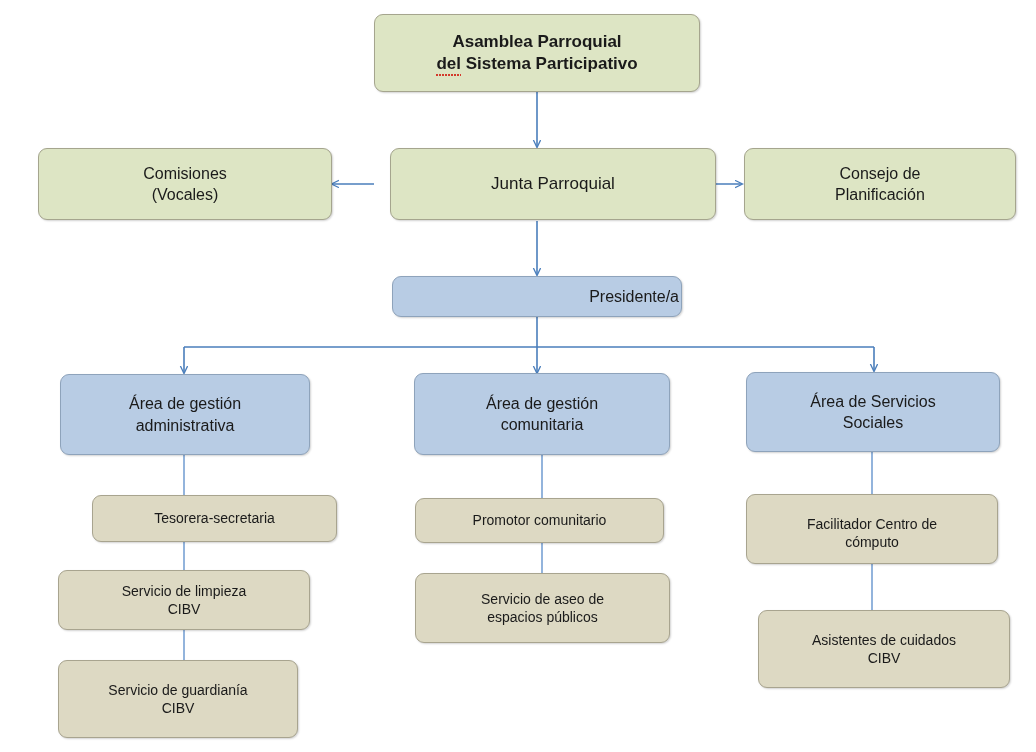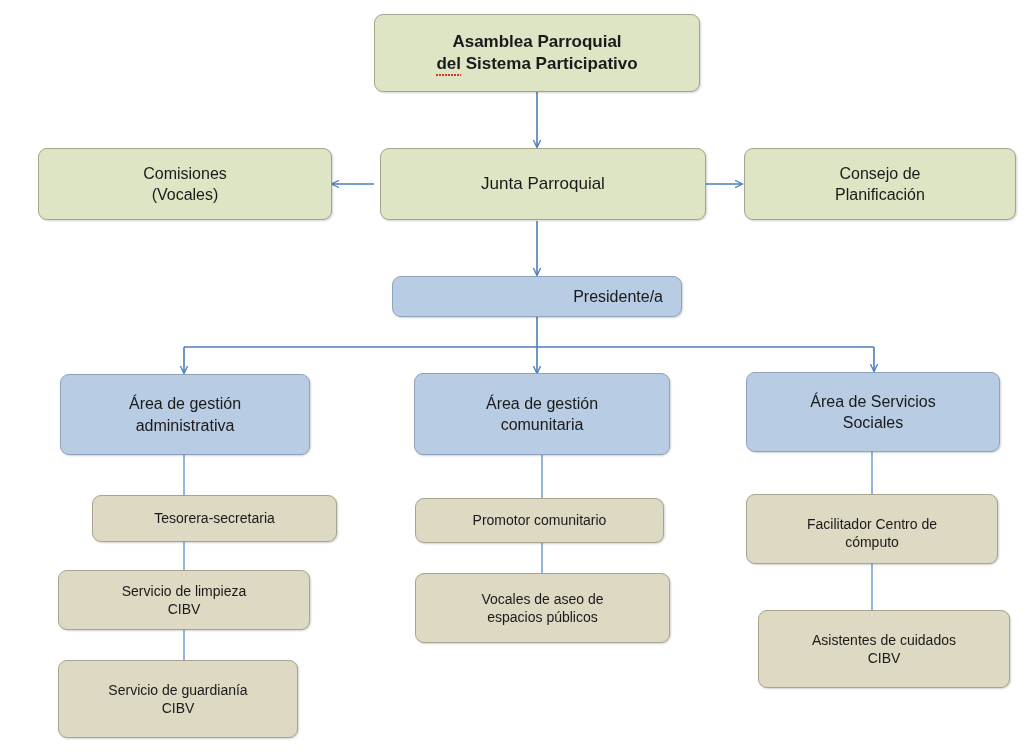--- a/index.html
+++ b/index.html
@@ -31,21 +31,21 @@
     border:1px solid #9c9c93;
     color:#1a1a1a;
     line-height:1.32;
     overflow:hidden;
     box-shadow:1px 1px 2px rgba(0,0,0,0.18);
     z-index:2;
   }
   .node .lbl{
     display:block;
     width:100%;
-    padding:0 18px;
+    padding:0 2px;
     box-sizing:border-box;
     white-space:pre-line;
   }
   .green{ background:#dde5c4; border-color:#a5a58e; }
   .blue { background:#b8cce4; border-color:#8ea3bb; }
   .tan  { background:#ddd9c3; border-color:#a8a48f; }
 
   .fs17{ font-size:17px; }
   .fs16{ font-size:16px; }
   .fs14{ font-size:14px; }
@@ -114,21 +114,21 @@
 
   <div class="node green fs17 bold" style="left:374px; top:14px; width:326px; height:78px;">
     <span class="lbl"><span>Asamblea  Parroquial</span><br><span class="sp">del</span><span> Sistema Participativo</span></span>
   </div>
 
   <div class="node green fs16" style="left:38px; top:148px; width:294px; height:72px;">
     <span class="lbl">Comisiones
 (Vocales)</span>
   </div>
 
-  <div class="node green fs17" style="left:380px; top:148px; width:326px; height:72px;">
+  <div class="node green fs17" style="left:390px; top:148px; width:326px; height:72px;">
     <span class="lbl">Junta Parroquial</span>
   </div>
 
   <div class="node green fs16" style="left:744px; top:148px; width:272px; height:72px;">
     <span class="lbl">Consejo de
 Planificación</span>
   </div>
 
   <div class="node blue fs16" style="left:392px; top:276px; width:290px; height:41px;text-align:right;">
     <span class="lbl">Presidente/a</span>
@@ -161,21 +161,21 @@
   <div class="node tan fs14" style="left:58px; top:660px; width:240px; height:78px;">
     <span class="lbl">Servicio de guardianía
 CIBV</span>
   </div>
 
   <div class="node tan fs14" style="left:415px; top:498px; width:249px; height:45px;">
     <span class="lbl">Promotor comunitario</span>
   </div>
 
   <div class="node tan fs14" style="left:415px; top:573px; width:255px; height:70px;">
-    <span class="lbl">Vocales de aseo de
+    <span class="lbl">Servicio de aseo de
 espacios públicos</span>
   </div>
 
   <div class="node tan fs14 clip-bottom" style="left:746px; top:494px; width:252px; height:70px;">
     <span class="lbl">Facilitador Centro de
 cómputo</span>
   </div>
 
   <div class="node tan fs14" style="left:746px; top:610px; width:252px; height:78px;margin-left:12px;">
     <span class="lbl">Asistentes de cuidados

